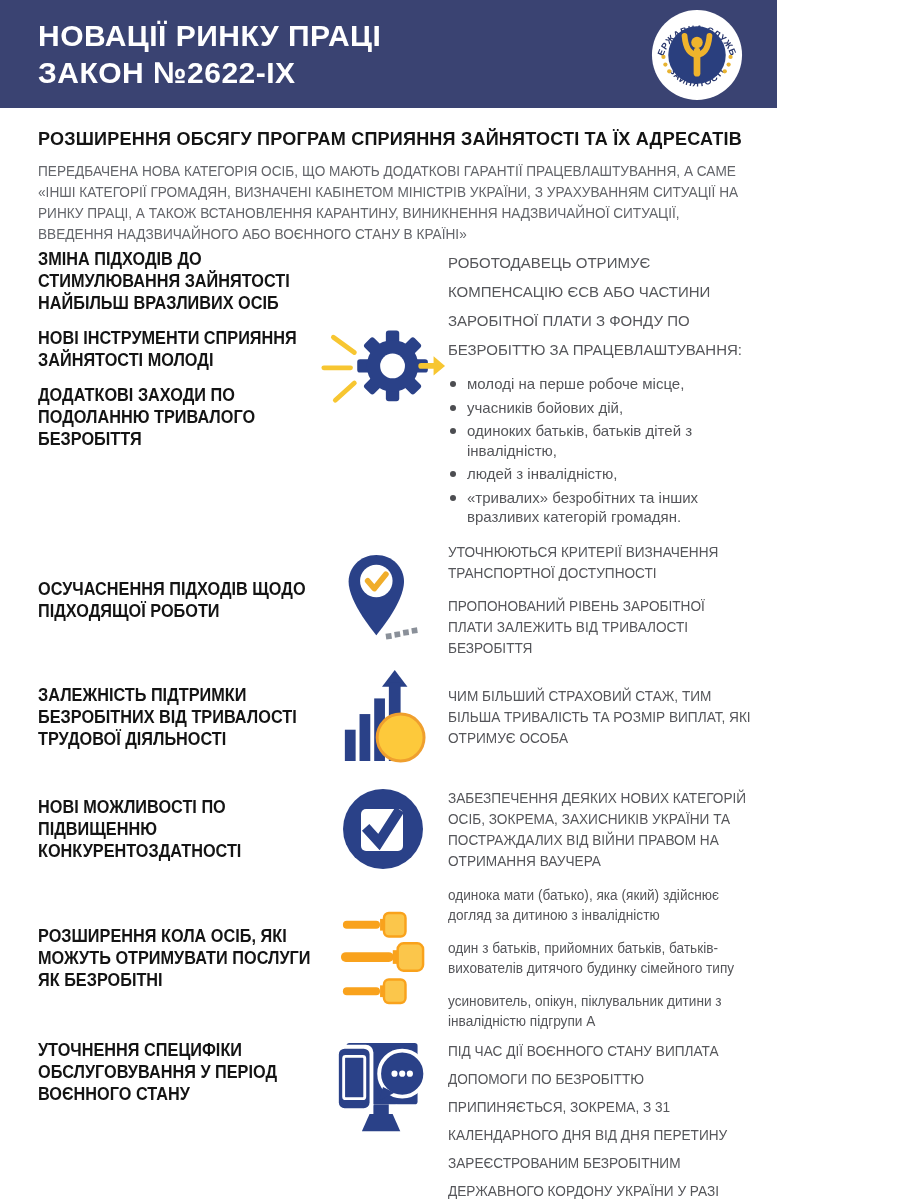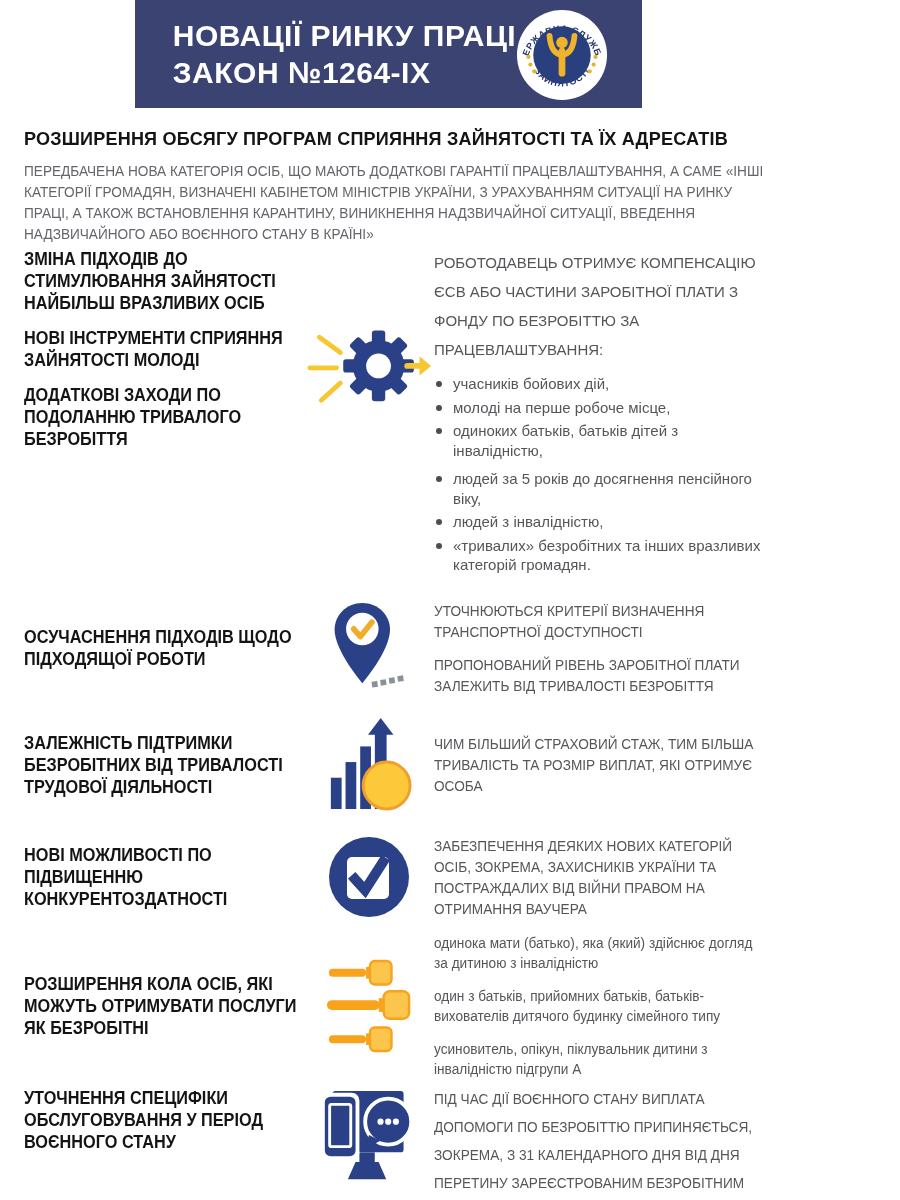--- a/index.html
+++ b/index.html
@@ -1,18 +1,18 @@
 <!DOCTYPE html>
 <html><head>
 <meta charset="utf-8">
 <style>
   * { margin:0; padding:0; box-sizing:border-box; }
   html,body { width:900px; }
   body { font-family:"Liberation Sans","DejaVu Sans",sans-serif; background:#ffffff; width:900px; height:1200px; overflow:hidden; }
-  .page { width:777px; height:1200px; display:flex; flex-direction:column; background:#fff;align-items:center; }
+  .page { width:777px; height:1200px; display:flex; flex-direction:column; background:#fff; }
 
   
   .header { height:108px; background:#3a4372; display:flex; align-items:center; padding:0 34px 0 38px; flex:0 0 auto; }
   .title { color:#fff; font-weight:bold; font-size:30px; line-height:37px; letter-spacing:0.5px; flex:1; }
   .logo { width:92px; height:92px; margin-top:2px; }
 
   
   .content { padding:16px 26px 0 38px; flex:1 1 auto; }
   .intro-heading { font-size:19px; font-weight:bold; color:#141414; letter-spacing:0.2px; transform:scaleX(0.95); transform-origin:0 50%; white-space:nowrap; margin-top:4px; }
   .cond { transform:scaleX(0.88); transform-origin:0 0; width:113.6%; }
@@ -52,21 +52,21 @@
   svg { display:block; }
 </style>
 </head>
 <body>
 
 <div class="page">
 
   <header class="header">
     <div class="title">
       <div>НОВАЦІЇ РИНКУ ПРАЦІ</div>
-      <div>ЗАКОН №1264-ІХ</div>
+      <div>ЗАКОН №2622-ІХ</div>
     </div>
     <svg class="logo" viewBox="0 0 96 96">
       <circle cx="48" cy="48" r="47" fill="#ffffff"></circle>
       <defs>
         <path id="arcTop" d="M 12,52 A 37,37 0 0 1 84,52"></path>
         <path id="arcBot" d="M 15,55 A 34,34 0 0 0 81,55"></path>
       </defs>
       <text font-size="9.5" font-weight="bold" fill="#27356b" letter-spacing="0.6">
         <textPath href="#arcTop" startOffset="50%" text-anchor="middle">ДЕРЖАВНА СЛУЖБА</textPath>
       </text>
@@ -123,24 +123,23 @@
             <circle cx="0" cy="0" r="27"></circle>
             <circle cx="0" cy="0" r="13" fill="#ffffff"></circle>
           </g>
           <line x1="106" y1="52" x2="122" y2="52" stroke="#f7c631" stroke-width="6" stroke-linecap="round"></line>
           <polygon points="119,42 131,52 119,62" fill="#f7c631"></polygon>
         </svg>
       </div>
       <div class="right">
         <p class="gray-reg" style="max-width:420px">РОБОТОДАВЕЦЬ ОТРИМУЄ КОМПЕНСАЦІЮ ЄСВ АБО ЧАСТИНИ ЗАРОБІТНОЇ ПЛАТИ З ФОНДУ ПО БЕЗРОБІТТЮ ЗА  ПРАЦЕВЛАШТУВАННЯ:</p>
         <ul class="bullets">
+          <li>молоді на перше робоче місце,</li>
           <li>учасників бойових дій,</li>
-          <li>молоді на перше робоче місце,</li>
           <li>одиноких батьків, батьків дітей з інвалідністю,</li>
-          <li class="gap">людей за 5 років до досягнення пенсійного віку,</li>
           <li>людей з інвалідністю,</li>
           <li>«тривалих»  безробітних та інших вразливих категорій громадян.</li>
         </ul>
       </div>
     </section>
 
     <section class="row row2">
       <div class="left">
           <h3 style="transform-origin:0 50%">ОСУЧАСНЕННЯ ПІДХОДІВ ЩОДО ПІДХОДЯЩОЇ РОБОТИ</h3>
         </div>

